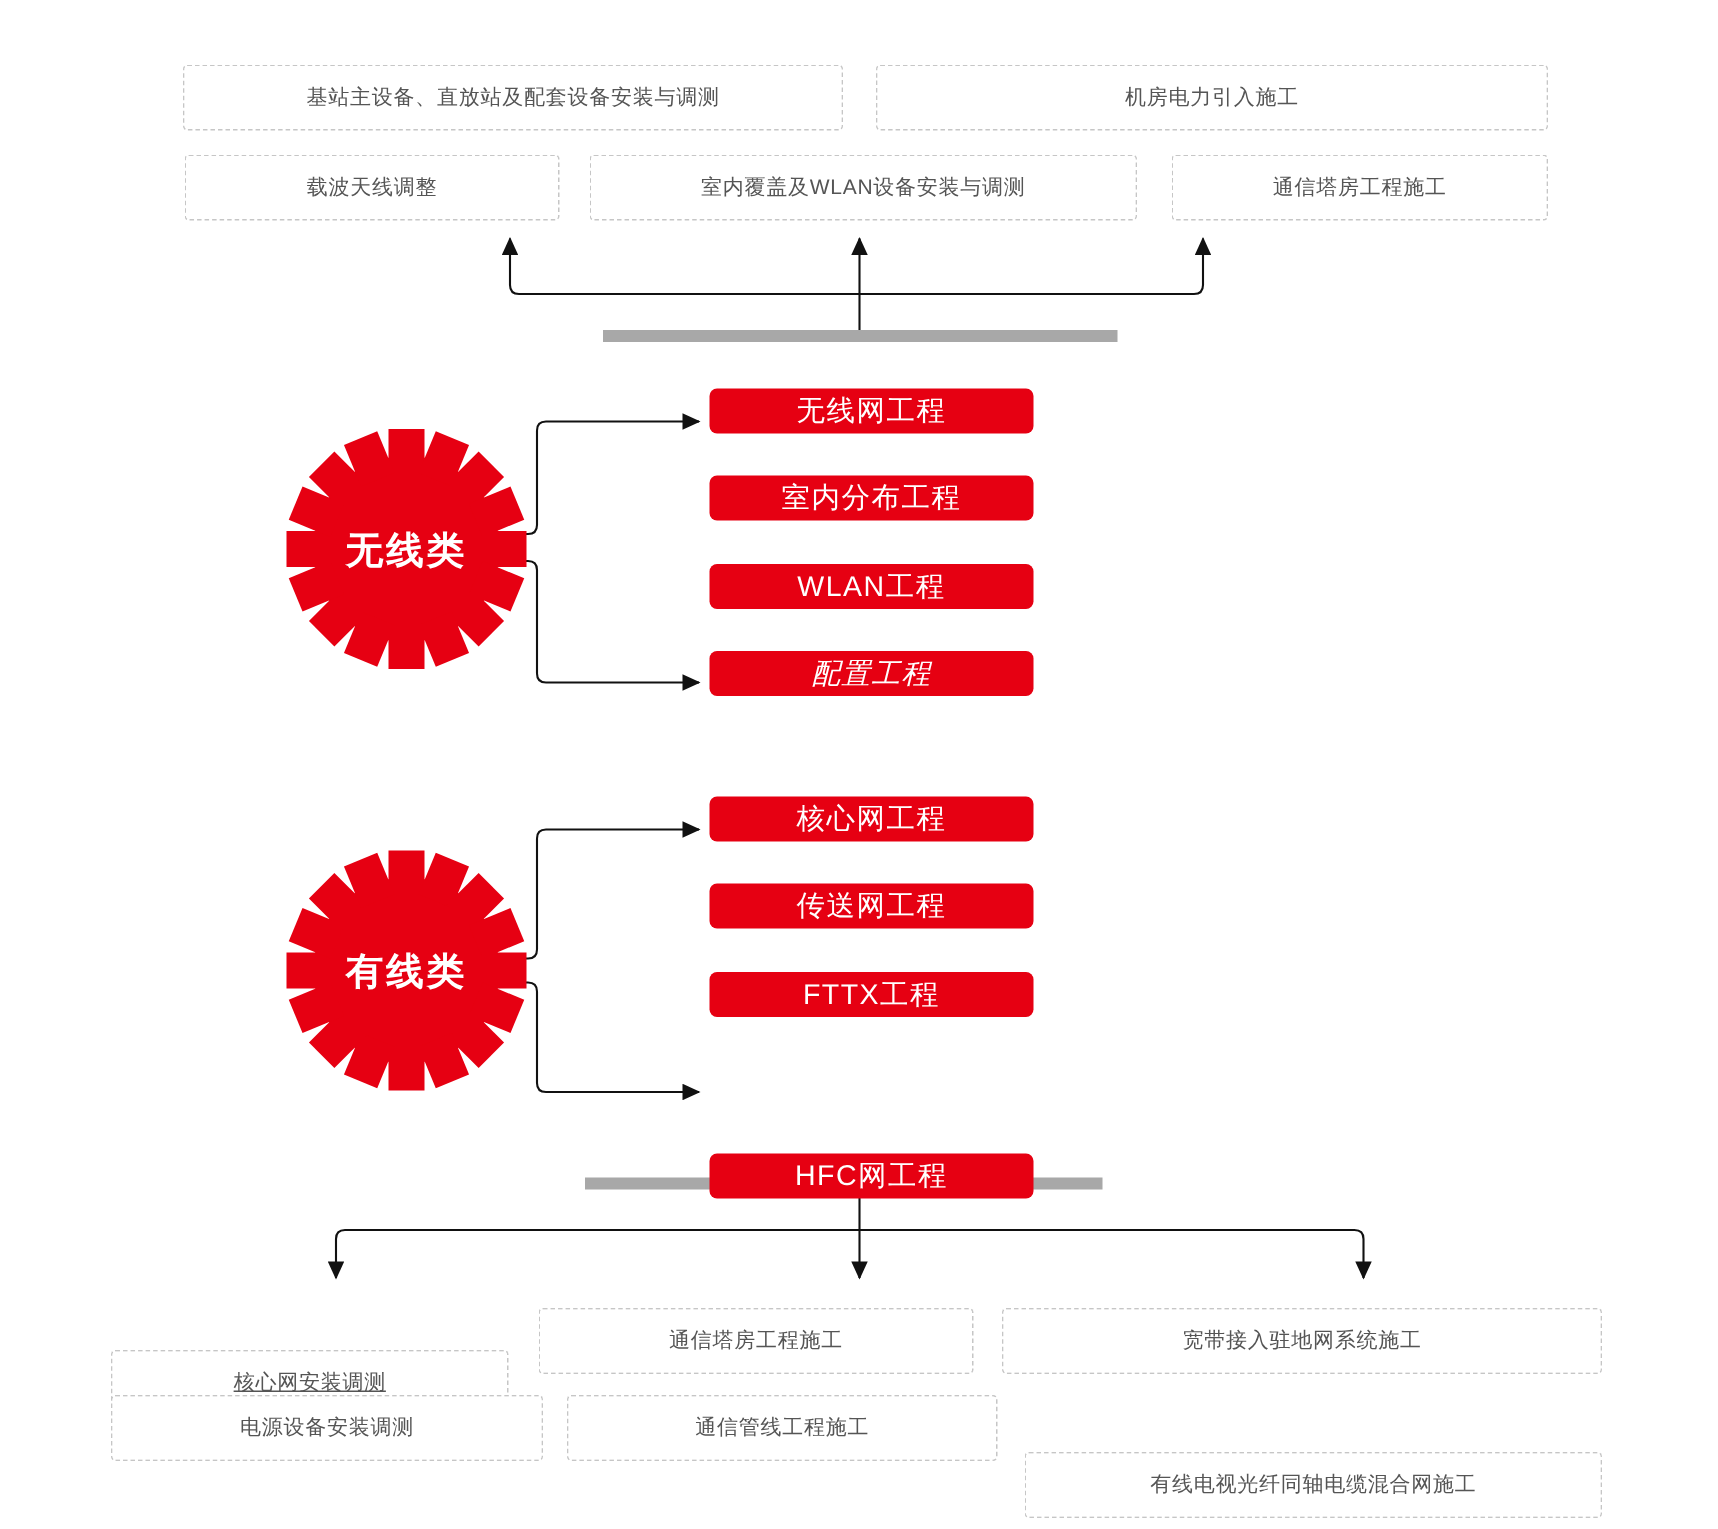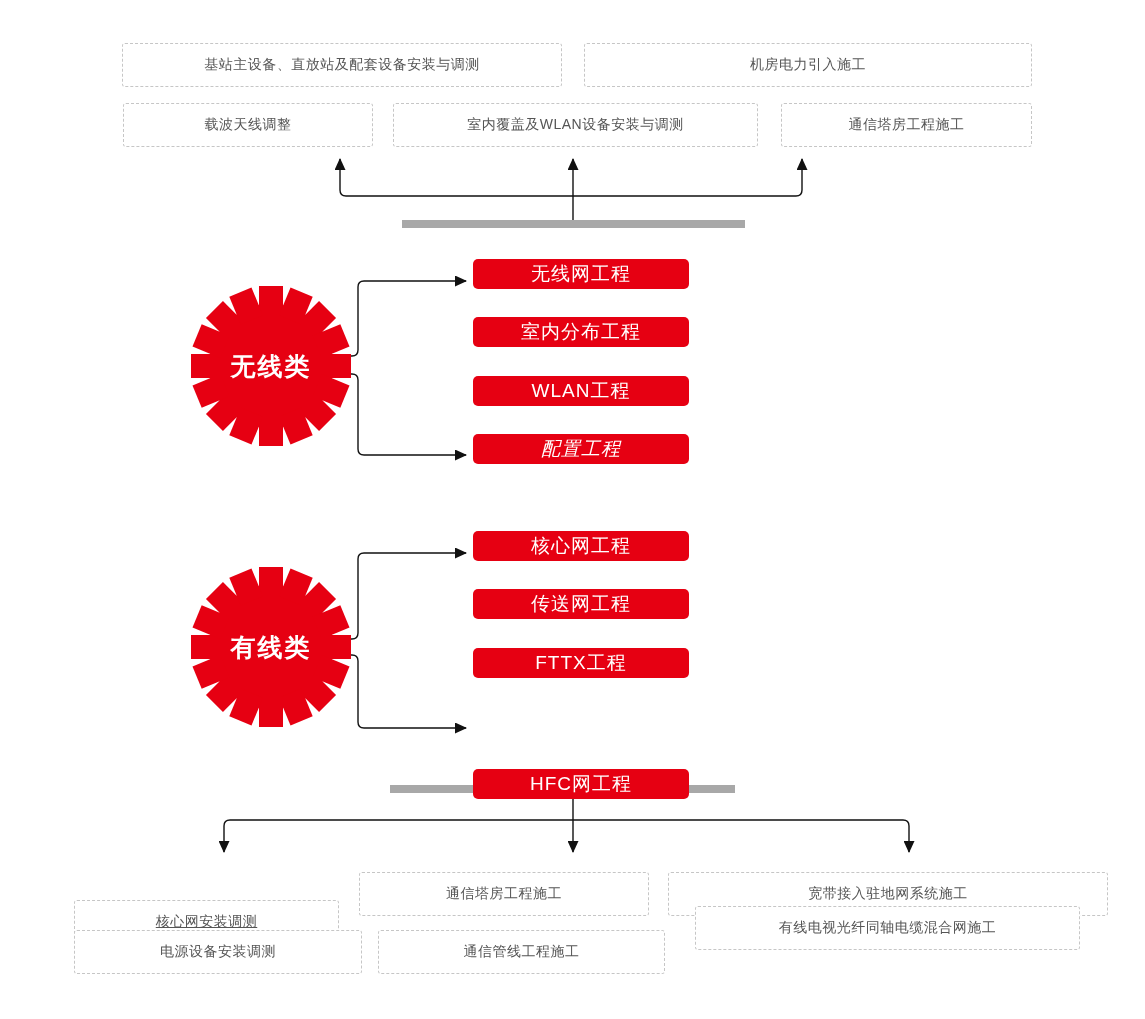--- a/index.html
+++ b/index.html
@@ -126,18 +126,18 @@
   <div class="red-box" style="top:376px;">WLAN工程</div>
   <div class="red-box" style="top:434px;font-style:italic;">配置工程</div>
 
   <div class="red-box" style="top:531px;">核心网工程</div>
   <div class="red-box" style="top:589px;">传送网工程</div>
   <div class="red-box" style="top:648px;">FTTX工程</div>
   <div class="red-box" style="top:732px;margin-top:37px;">HFC网工程</div>
 
   <div class="dashed-box" style="left:74px; top:900px; width:265px;text-decoration:underline;">核心网安装调测</div>
   <div class="dashed-box" style="left:359px; top:872px; width:290px;">通信塔房工程施工</div>
-  <div class="dashed-box" style="left:668px; top:872px; width:440px;">宽带接入驻地网系统施工</div>
+  <div class="dashed-box" style="left:668px; top:872px; width:400px;">宽带接入驻地网系统施工</div>
   <div class="dashed-box" style="left:74px; top:930px; width:288px;">电源设备安装调测</div>
   <div class="dashed-box" style="left:378px; top:930px; width:287px;">通信管线工程施工</div>
-  <div class="dashed-box" style="left:683px; top:906px; width:385px;margin-left:12px;">有线电视光纤同轴电缆混合网施工</div>
+  <div class="dashed-box" style="left:683px; top:968px; width:385px;">有线电视光纤同轴电缆混合网施工</div>
 
 </div>
 
 </body></html>

